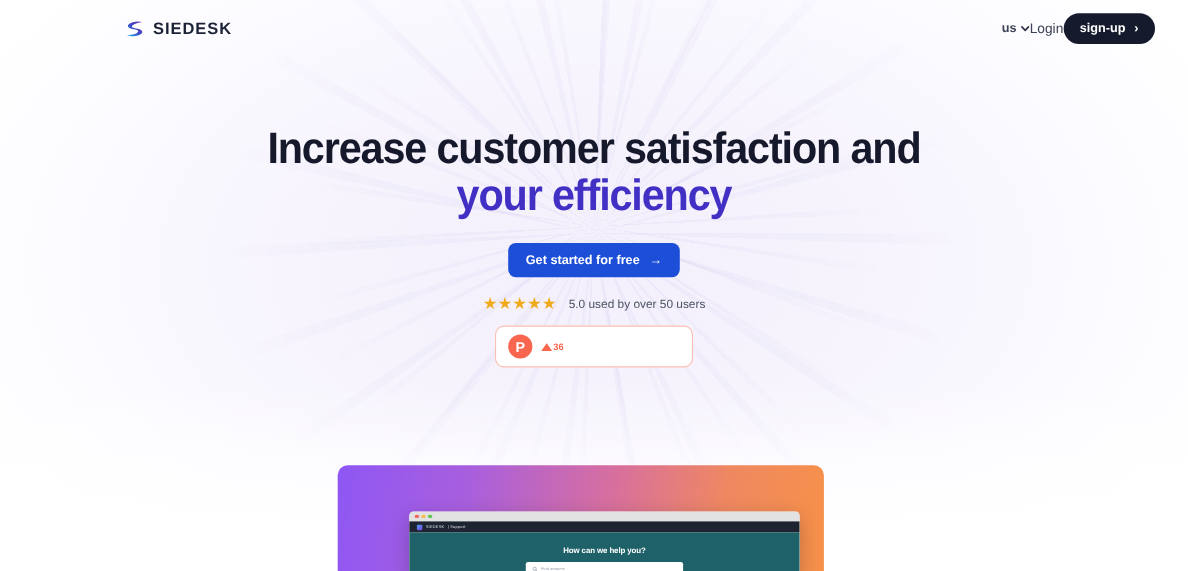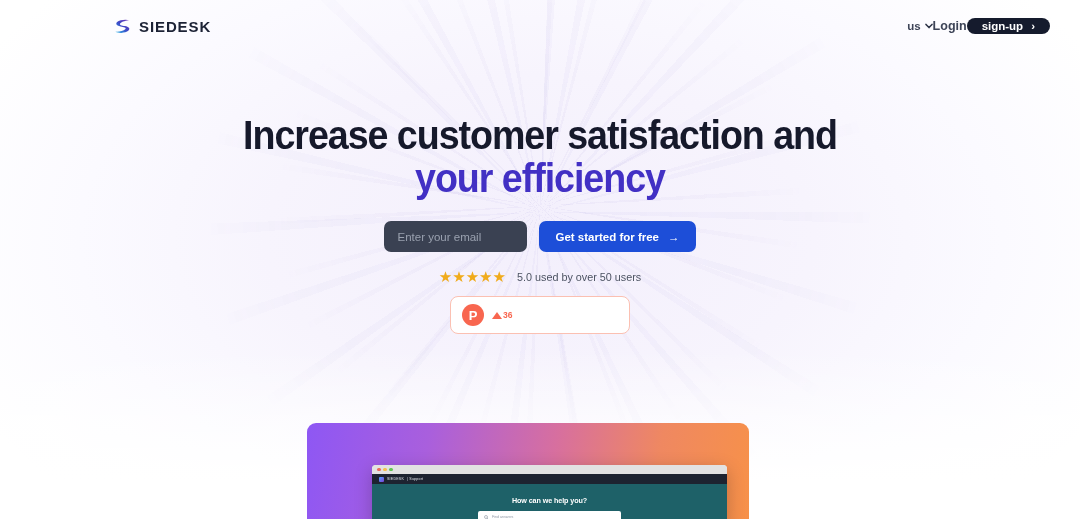--- a/index.html
+++ b/index.html
@@ -76,26 +76,26 @@
   .header-right {
     margin-left:auto;
     display:flex; align-items:center; 
   }
   .lang {
     display:flex; align-items:center; gap:4px;
     font-size:11.5px; color:#3d4457; font-weight:600;
   }
   .chev { display:block; }
   .login {
-    font-size:12.5px; color:#3d4457; text-decoration:none;font-weight:bold;
+    font-size:12.5px; color:#3d4457; text-decoration:none;
   }
   .signup {
     background:#151b2d; color:#fff;
     border:none; border-radius:999px;
-    height:16px; padding:0 15px;
+    height:28px; padding:0 15px;
     font-family:inherit;
     font-size:11.5px; font-weight:bold;
     display:flex; align-items:center; gap:8px;
     cursor:pointer;
   }
 
   
   .hero {
     position:relative; z-index:4;
     text-align:center;
@@ -284,21 +284,20 @@
 
 <div class="hero">
 
   <h1 class="h1">
     <span>Increase customer satisfaction and</span><br>
     <span class="accent">your efficiency</span>
   </h1>
 
 
   <div class="form">
-    <input class="email" type="text" placeholder="Enter your email" style="">
     <button class="cta">
       <span>Get started for free</span>
       <span>→</span>
     </button>
   </div>
 
   <div class="rating">
     <div class="stars">★★★★★</div>
     <div class="rating-text">5.0 used by over 50 users</div>
   </div>

